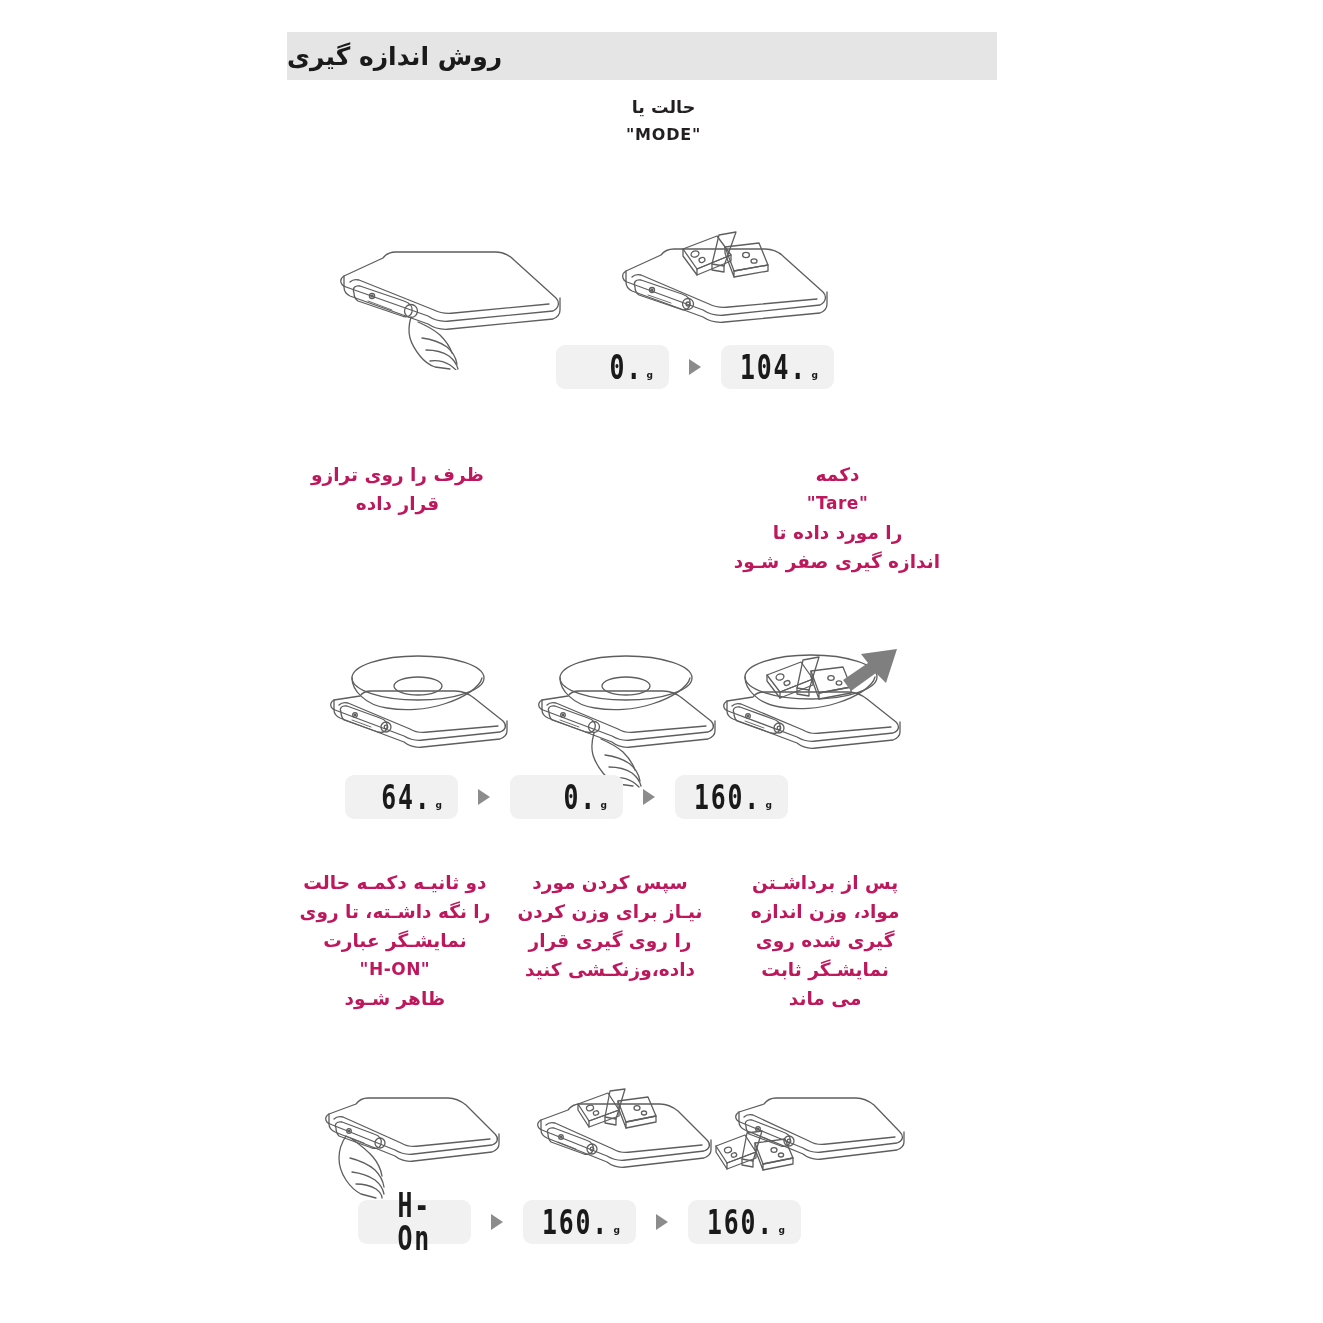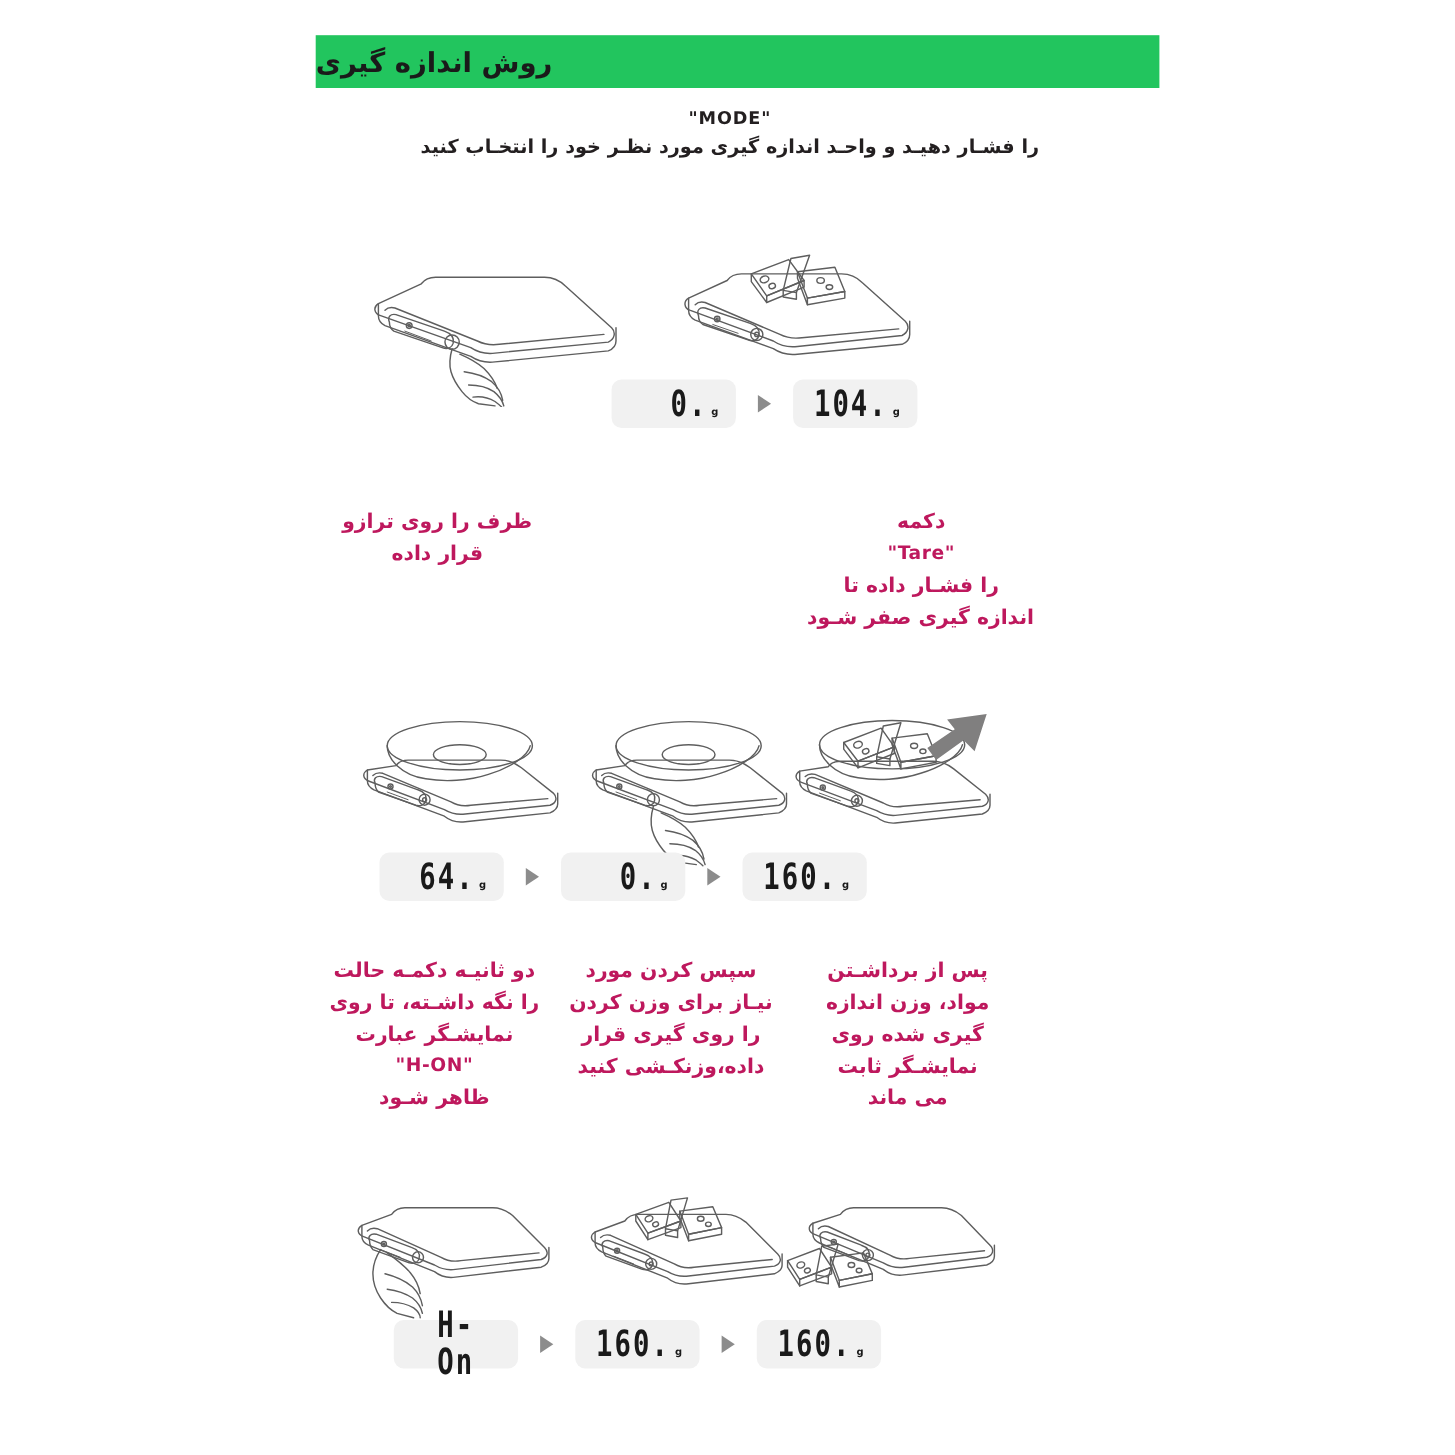--- a/index.html
+++ b/index.html
@@ -14,23 +14,23 @@
     overflow: hidden;
     font-family: "DejaVu Sans", "Liberation Sans", sans-serif;
     color: #231f20;
   }
 
   
   .header-bar {
     position: absolute;
     left: 287px;
     top: 32px;
-    width: 767px;
+    width: 710px;
     height: 48px;
-    background: #22c55e;
+    background: #e5e5e5;
     display: flex;
     align-items: center;
     justify-content: flex-end;
     box-sizing: border-box;
     padding-left: 0;
     padding-right: 18px;
   }
   .header-title {
     font-size: 25px;
     font-weight: bold;
@@ -142,22 +142,22 @@
   .illus svg { display: block; }
 </style>
 </head>
 <body>
 
 <div class="header-bar">
   <div class="header-title">روش اندازه گیری</div>
 </div>
 
 <div class="intro">
+  <div class="intro-line">حالت  یا</div>
   <div class="intro-line mode">"MODE"</div>
-  <div class="intro-line">را فشـار دهیـد و واحـد اندازه گیری مورد نظـر خود را انتخـاب کنید</div>
 </div>
 
 <div class="illus" style="left:330px; top:225px;">
   <svg width="250" height="145" viewBox="0 0 250 145">
     <g fill="none" stroke="#5e5e5e" stroke-width="1.3" stroke-linejoin="round" stroke-linecap="round">
 
       <path d="M53,33 C56,29 61,27 66,27 L165,27 C172,27 179,30 184,35 L226,73 C230,77 229,83 223,86 L120,96 C112,97 104,95 98,91 L16,62 C10,60 9,54 14,51 Z"></path>
 
       <path d="M14,51 L14,62 C14,66 16,69 20,71 L98,99 C104,103 112,105 120,104 L223,94 C228,92 230,89 230,85 L230,73"></path>
 
@@ -222,21 +222,21 @@
   <div class="lcd" style="width:113px;">
     <span class="lcd-text">104.</span>
     <span class="lcd-unit">g</span>
   </div>
 </div>
 
 <div class="caption-row" style="top:460px;">
   <div class="caption-col">
     <div class="caption-line">دکمه</div>
     <div class="caption-line latin">"Tare"</div>
-    <div class="caption-line">را فشـار داده تا</div>
+    <div class="caption-line">را مورد داده تا</div>
     <div class="caption-line">اندازه گیری صفر شـود</div>
   </div>
   <div class="caption-col col-wide">
     <div class="caption-line">ظرف را روی ترازو</div>
     <div class="caption-line">قرار داده</div>
   </div>
 </div>
 
 <div class="illus" style="left:322px; top:648px;">
   <svg width="195" height="110" viewBox="0 0 195 110">

